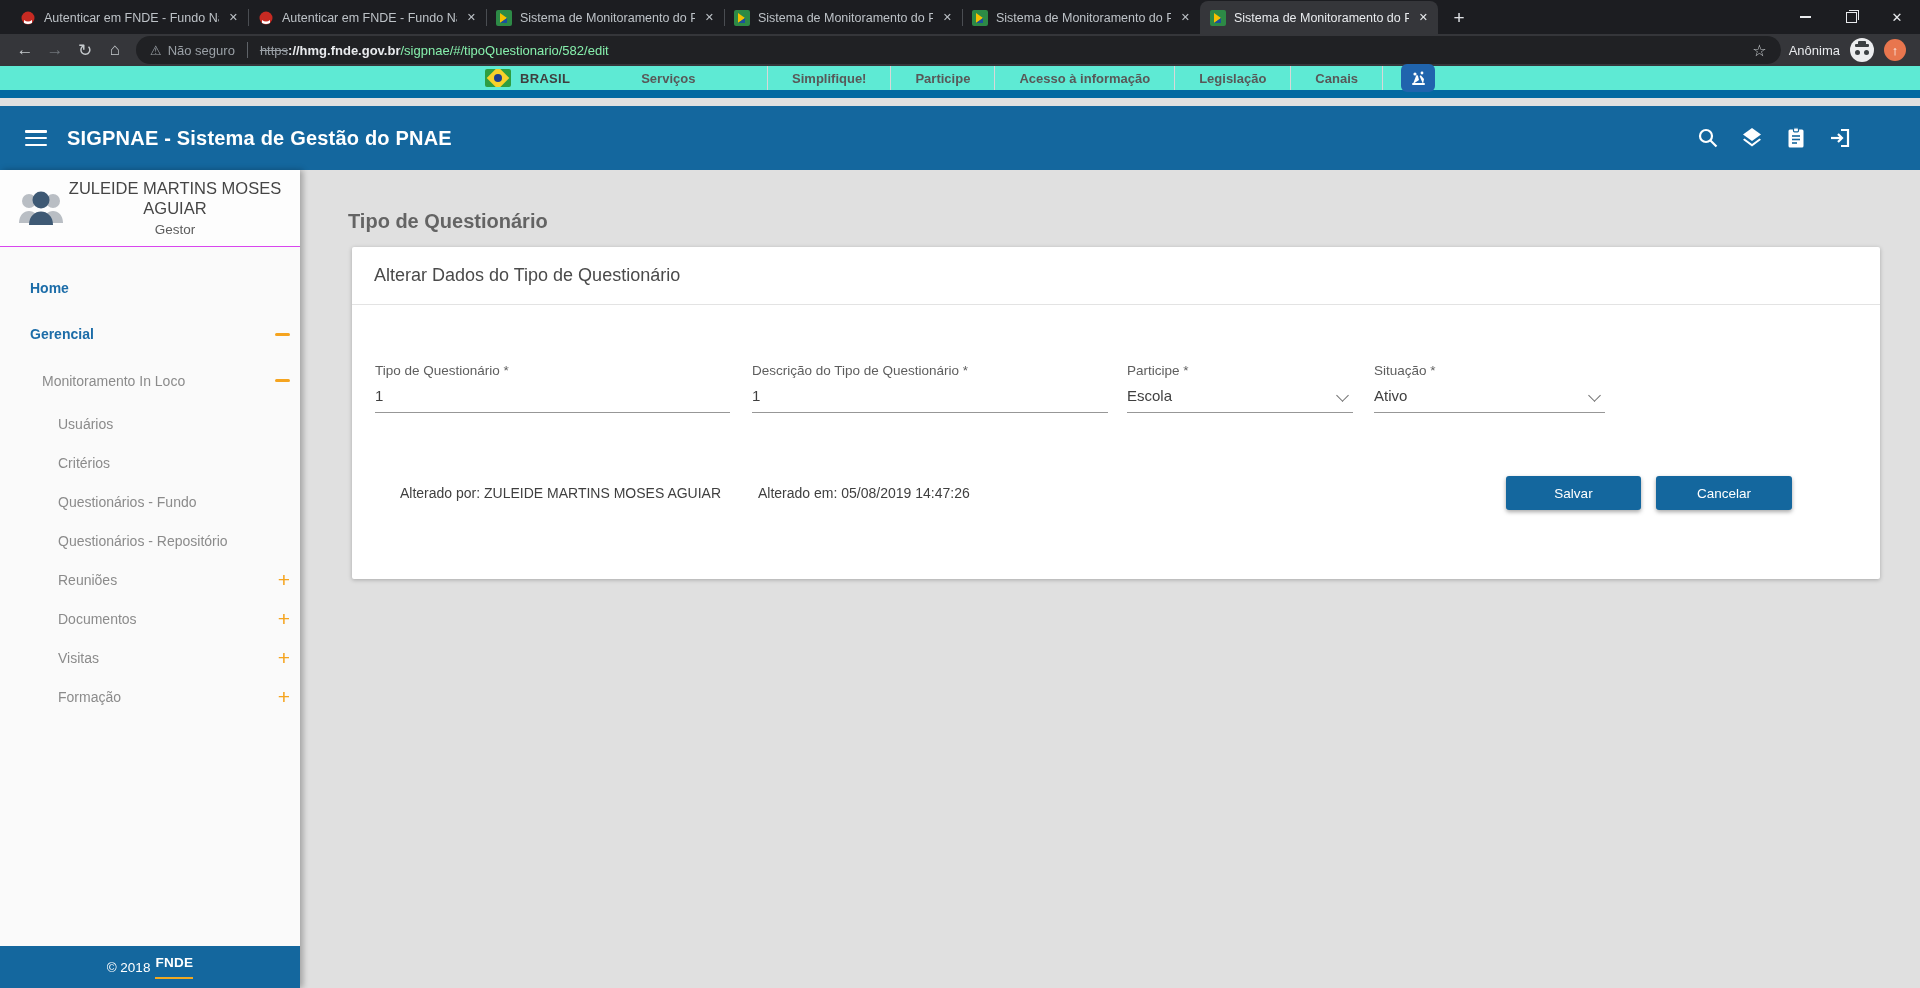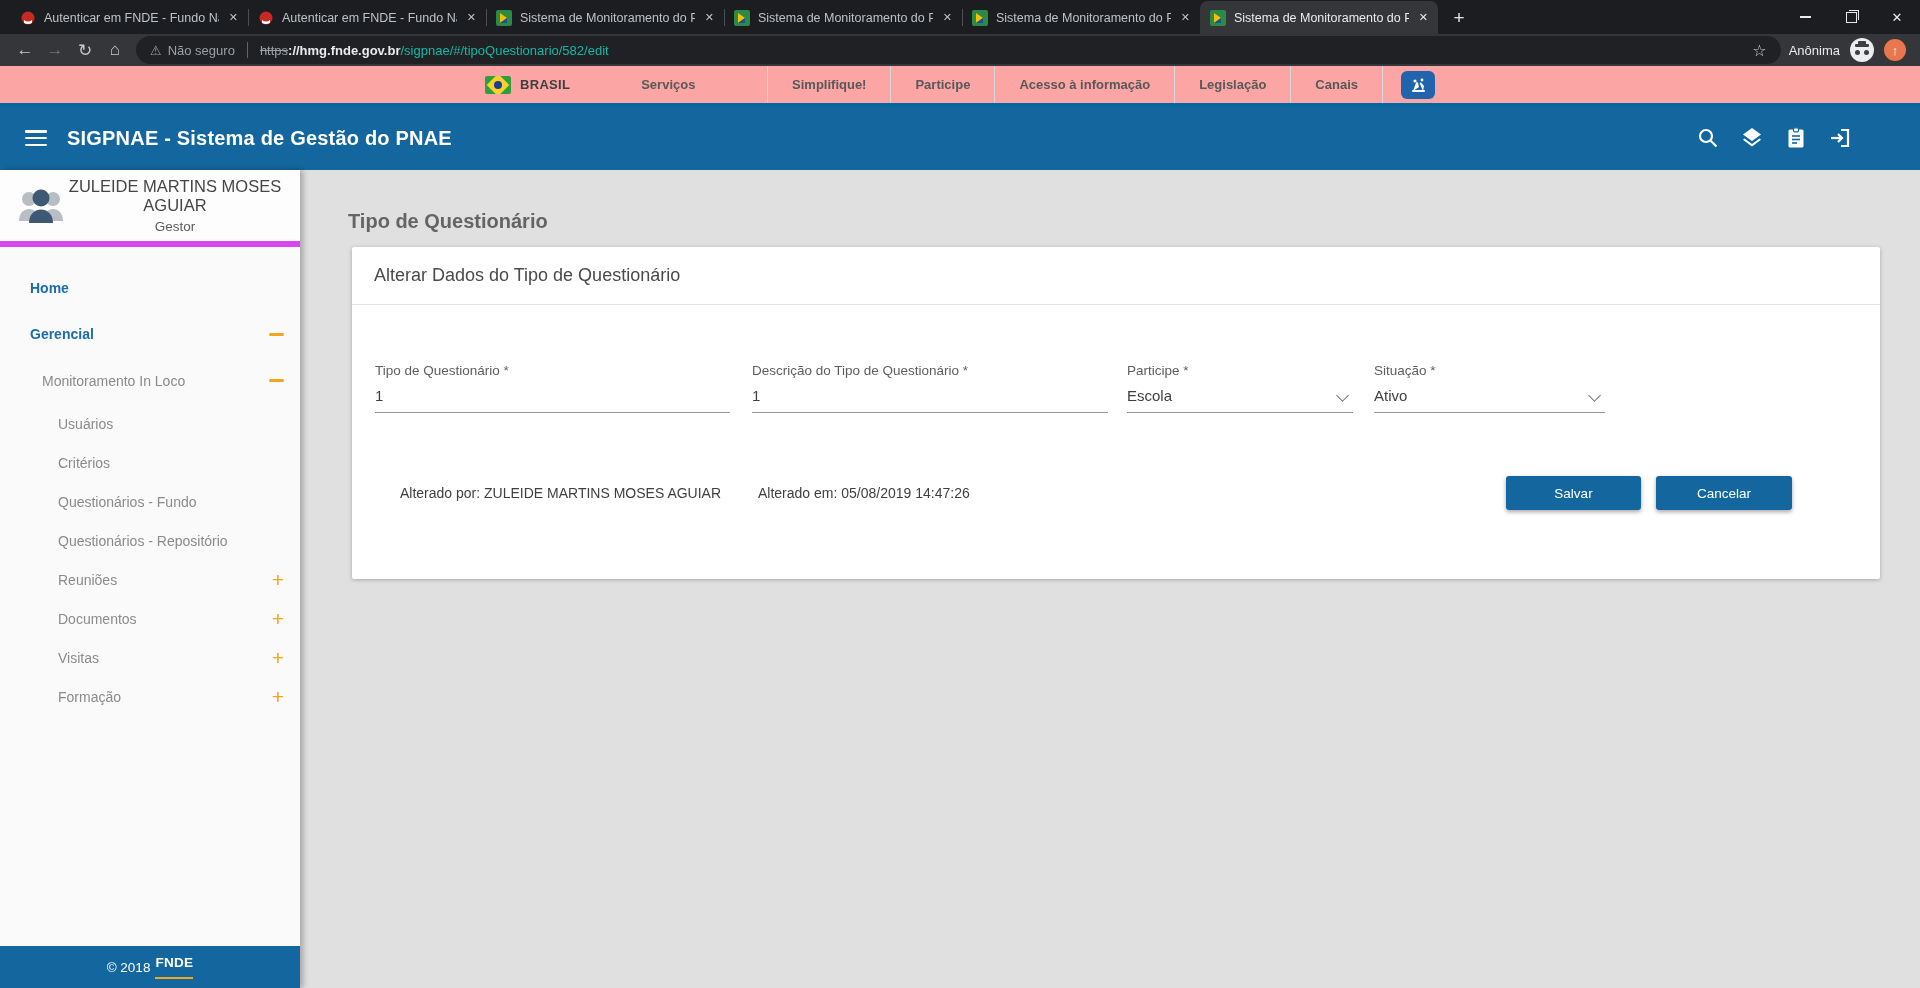--- a/index.html
+++ b/index.html
@@ -29,33 +29,33 @@
   
   .toolbar{position:absolute;top:34px;left:0;right:0;height:32px;background:#35363a;display:flex;align-items:center;padding:0 10px;box-sizing:border-box;}
   .navbtn{width:30px;height:30px;display:flex;align-items:center;justify-content:center;color:#c6cacd;font-size:17px;}
   .navbtn.dim{color:#6f7479;}
   .urlpill{flex:1;height:28px;margin:0 8px 0 6px;background:#202124;border-radius:14px;display:flex;align-items:center;
            padding:0 14px;color:#9aa0a6;font-size:13px;box-sizing:border-box;}
   .urlpill .warn{font-size:13px;margin-right:6px;color:#9aa0a6;}
   .urlpill .vsep{width:1px;height:16px;background:#5f6368;margin:0 12px;}
   .url .scheme{text-decoration:line-through;color:#9aa0a6;}
   .url .host{color:#e8eaed;font-weight:bold;}
-  .url .path{color:#14b8a6;}
+  .url .path{color:#86efac;}
   .urlpill .star{margin-left:auto;font-size:16px;color:#c6cacd;}
   .profile{display:flex;align-items:center;gap:10px;color:#e8eaed;font-size:13px;margin-right:4px;justify-content:flex-end;}
   .incog-badge{width:24px;height:24px;border-radius:50%;background:#ecedef;position:relative;}
   .incog-badge .hat{position:absolute;top:6px;left:5px;width:14px;height:3px;background:#3c4043;border-radius:1px;}
   .incog-badge .hat:before{content:"";position:absolute;top:-3px;left:3px;width:8px;height:3px;background:#3c4043;border-radius:1px 1px 0 0;}
   .incog-badge .glasses{position:absolute;top:12px;left:5px;width:14px;height:6px;}
   .incog-badge .glasses:before,.incog-badge .glasses:after{content:"";position:absolute;top:0;width:5px;height:5px;border-radius:50%;background:#3c4043;}
   .incog-badge .glasses:before{left:0;}
   .incog-badge .glasses:after{right:0;}
   .update-badge{width:22px;height:22px;border-radius:50%;background:#e8764e;color:#fff;display:flex;align-items:center;justify-content:center;font-size:13px;font-weight:bold;}
   
-  .govbar{position:absolute;top:66px;left:0;right:0;height:40px;background:#fca5a5;border-bottom:3px solid #0369a1;box-sizing:border-box;}
+  .govbar{position:absolute;top:66px;left:0;right:0;height:32px;background:#5eead4;border-bottom:8px solid #0369a1;box-sizing:border-box;}
   .gov-inner{width:950px;margin:0 auto;height:100%;display:flex;align-items:stretch;}
   .gov-left{display:flex;align-items:center;}
   .flag{width:26px;height:18px;background:#2e9e41;position:relative;overflow:hidden;border-radius:2px;margin-right:9px;}
   .flag .diamond{position:absolute;left:5px;top:1px;width:16px;height:16px;background:#f8d12a;transform:rotate(45deg);}
   .flag .globe{position:absolute;left:9px;top:5px;width:8px;height:8px;border-radius:50%;background:#1d3f8e;}
   .gov-brand{font-weight:bold;font-size:13px;color:#3f3f3f;letter-spacing:.3px;}
   .gov-sep{width:1px;background:#d8d8d8;margin:0 0 0 44px;}
   .gov-services{font-size:13px;font-weight:bold;color:#585858;padding-left:26px;display:flex;align-items:center;}
   .gov-right{margin-left:auto;display:flex;align-items:stretch;padding-left:34px;}
   .gov-link{display:flex;align-items:center;padding:0 24px;border-left:1px solid #d8d8d8;font-size:13px;font-weight:bold;color:#585858;}
@@ -63,26 +63,26 @@
   .vlibras{width:34px;height:28px;background:#2064ad;border-radius:6px;display:flex;align-items:center;justify-content:center;}
   
   .appbar{position:absolute;top:106px;left:0;right:0;height:64px;background:#14679e;display:flex;align-items:center;color:#fff;}
   .hamburger{margin-left:25px;width:22px;height:16px;display:flex;flex-direction:column;justify-content:space-between;}
   .hamburger span{display:block;height:2.5px;background:#fff;border-radius:1px;}
   .app-title{margin-left:20px;font-size:20px;font-weight:bold;letter-spacing:.2px;}
   .app-icons{margin-left:auto;margin-right:68px;display:flex;gap:19px;}
   .app-icon{width:25px;height:25px;display:flex;align-items:center;justify-content:center;}
   
   .sidebar{position:absolute;top:170px;left:0;width:300px;bottom:0;background:#fafafa;box-shadow:3px 0 6px rgba(0,0,0,.28);z-index:2;}
-  .userpanel{height:77px;background:#fdfdfd;border-bottom:6px solid #d946ef;display:flex;align-items:center;padding:0 16px 0 16px;box-sizing:border-box;}
+  .userpanel{height:77px;background:#fdfdfd;border-bottom:1px solid #d946ef;display:flex;align-items:center;padding:0 16px 0 16px;box-sizing:border-box;}
   .user-text{flex:1;text-align:center;}
   .username{color:#454545;font-size:16.5px;line-height:1.18;}
   .userrole{color:#5c5c5c;font-size:13.5px;margin-top:4px;}
   .menu{padding-top:18px;}
-  .menu-item{display:flex;align-items:center;font-size:14px;color:#8b8b8b;padding-right:16px;box-sizing:border-box;}
+  .menu-item{display:flex;align-items:center;font-size:14px;color:#8b8b8b;padding-right:10px;box-sizing:border-box;}
   .menu-item.lvl0{padding-left:30px;height:46px;color:#1b6ca8;font-weight:bold;}
   .menu-item.lvl1{padding-left:42px;height:47px;}
   .menu-item.lvl2{padding-left:58px;height:39px;}
   .toggle{margin-left:auto;}
   .toggle.minus{width:15px;height:3px;background:#f5a41f;border-radius:2px;}
   .toggle.plus{color:#f5a41f;font-size:21px;font-weight:400;line-height:16px;}
   .sidefooter{position:absolute;bottom:0;left:0;width:300px;height:42px;background:#14679e;color:#fff;
               display:flex;align-items:center;justify-content:center;font-size:13.5px;z-index:3;}
   .fnde-link{font-weight:bold;margin-left:5px;border-bottom:2px solid #f0a821;padding-bottom:7px;letter-spacing:.3px;}
   

